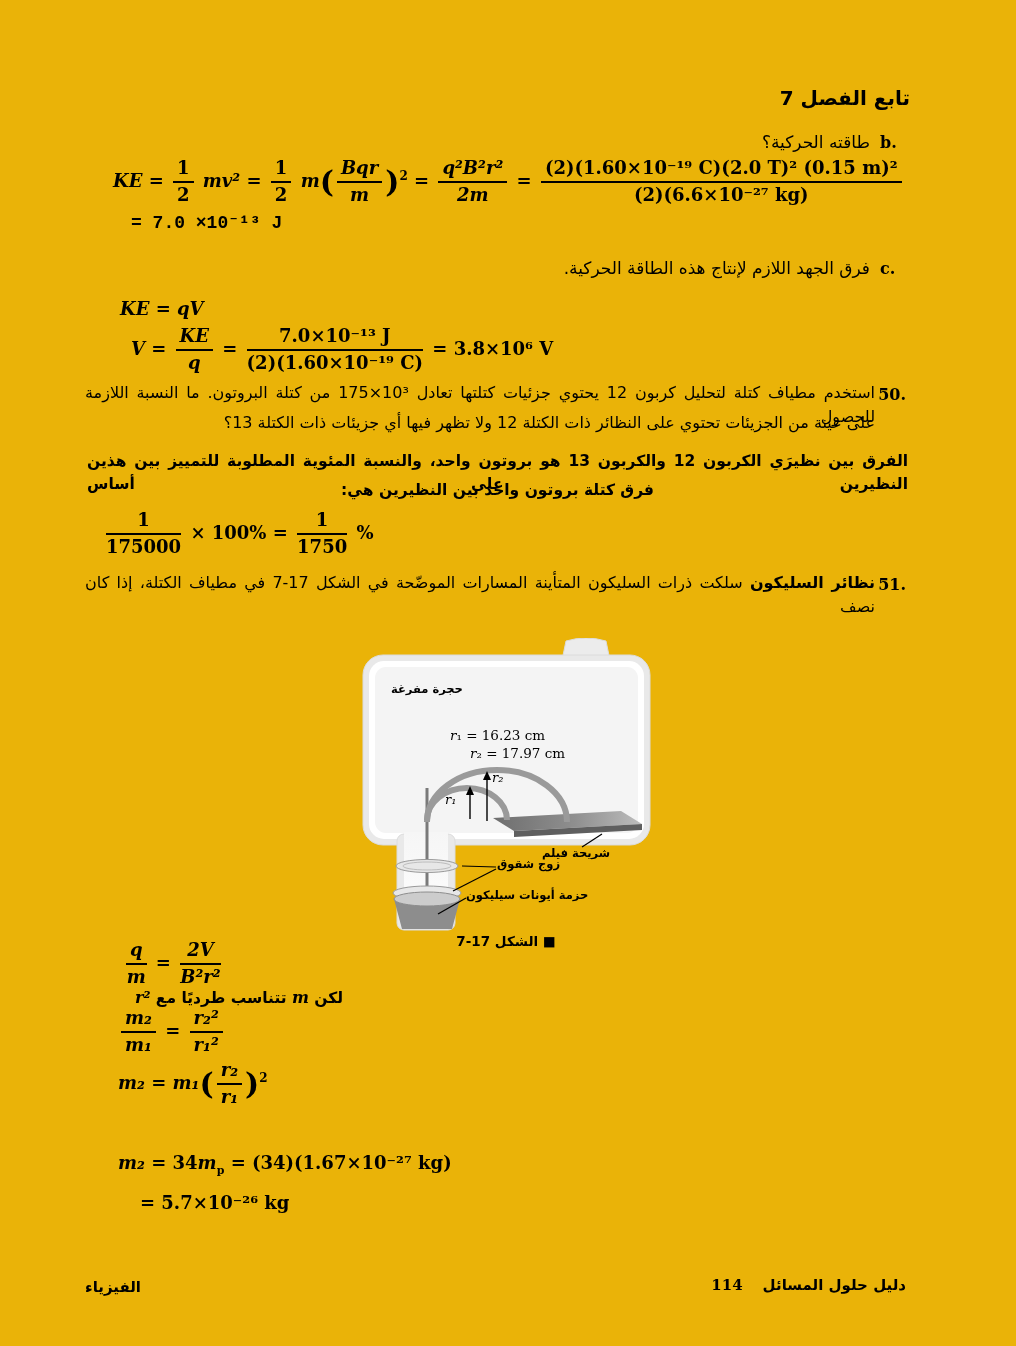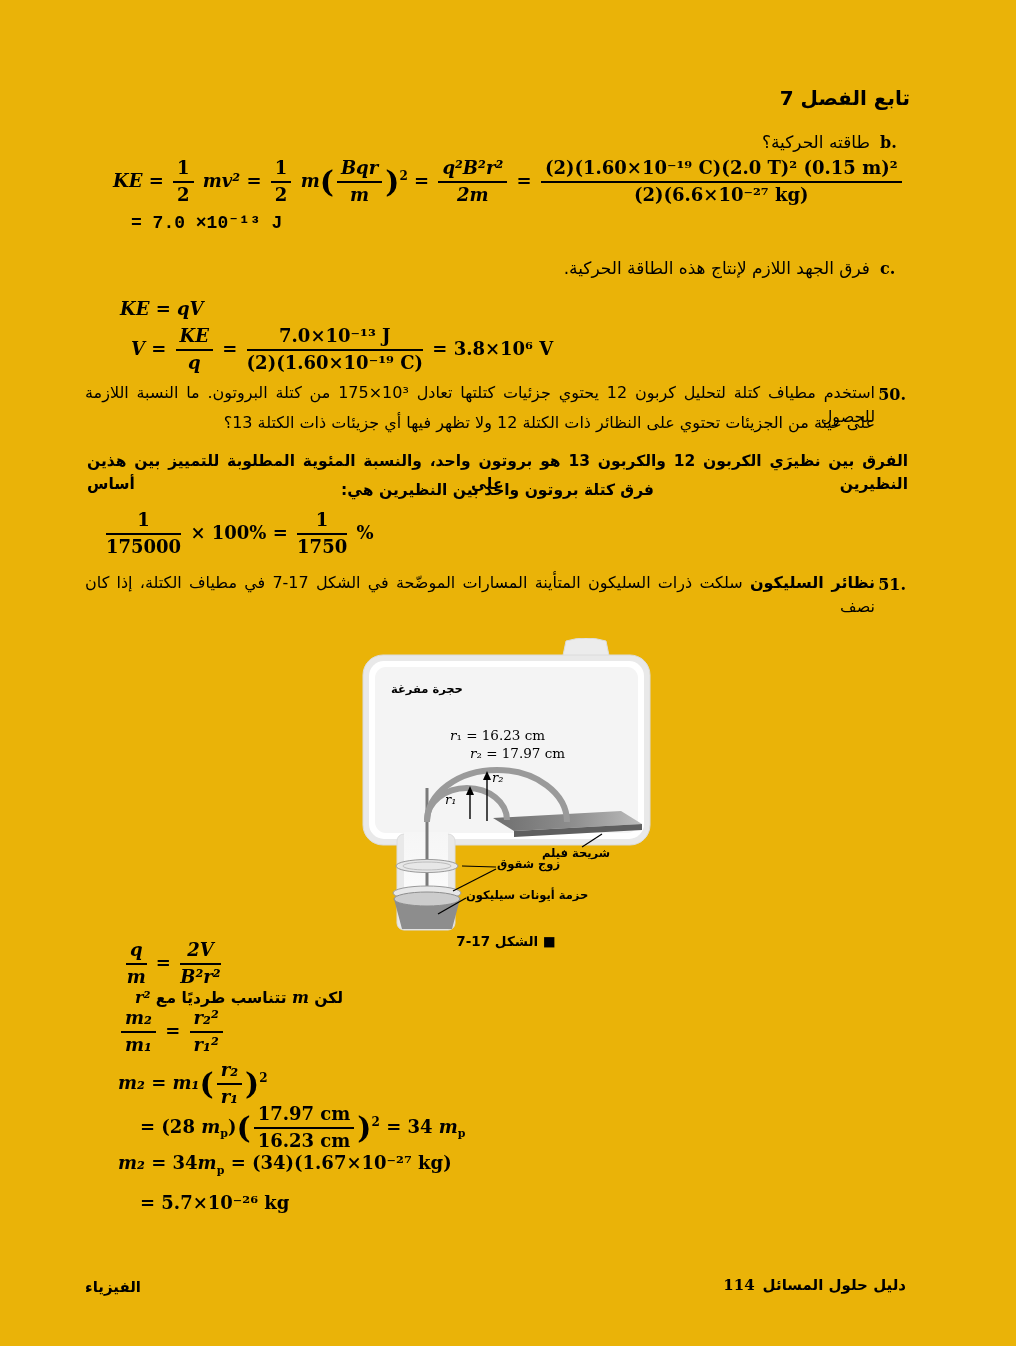--- a/index.html
+++ b/index.html
@@ -117,23 +117,22 @@
   <div class="rlab" style="top:792px;left:445px;">r₁</div>
   <div class="flabel" style="top:846px;left:542px;">شريحة فيلم</div>
   <div class="flabel" style="top:857px;left:497px;">زوج شقوق</div>
   <div class="flabel" style="top:888px;left:466px;">حزمة أيونات سيليكون</div>
   <div class="fcap" style="top:933px;left:416px;width:180px;">■ الشكل ⁦7-17⁩</div>
 
   <div class="eq" style="top:940px;left:123px;"><span class="frac it"><span class="num">q</span><span class="den">m</span></span><span class=""> = </span><span class="frac it"><span class="num">2V</span><span class="den">B²r²</span></span></div>
   <div class="eq" style="top:988px;left:135px;font-size:16px;direction:rtl;"><span class="arx">لكن </span><span class="it">m</span><span class="arx"> تتناسب طرديًا مع </span><span class="it">r²</span></div>
   <div class="eq" style="top:1008px;left:118px;"><span class="frac it"><span class="num">m₂</span><span class="den">m₁</span></span><span class=""> = </span><span class="frac it"><span class="num">r₂²</span><span class="den">r₁²</span></span></div>
   <div class="eq" style="top:1060px;left:118px;"><span class="it">m₂</span><span class=""> = </span><span class="it">m₁</span><span class="bigp">(</span><span class="frac it"><span class="num">r₂</span><span class="den">r₁</span></span><span class="bigp">)</span><sup>2</sup></div>
-  <div class="eq" style="top:1104px;left:140px;"><span class="">= (28 </span><span class="it">m</span><sub>p</sub><span class="">)</span><span class="bigp">(</span><span class="frac"><span class="num">17.97 cm</span><span class="den">16.23 cm</span></span><span class="bigp">)</span><sup>2</sup><span class=""> = 34 </span><span class="it">m</span><sub>p</sub></div>
   <div class="eq" style="top:1152px;left:118px;"><span class="it">m₂</span><span class=""> = 34</span><span class="it">m</span><sub>p</sub><span class=""> = (34)(1.67×10⁻²⁷ kg)</span></div>
   <div class="eq" style="top:1192px;left:140px;"><span class="">= 5.7×10⁻²⁶ kg</span></div>
 
-  <div class="ftr" style="top:1276px;right:110px;display:flex;gap:8px;align-items:baseline;">
+  <div class="ftr" style="top:1276px;right:110px;display:flex;gap:20px;align-items:baseline;">
     <span class="ftr-num">114</span>
     <span style="direction:rtl;">دليل حلول المسائل</span>
   </div>
   <div class="ftr" style="top:1278px;left:85px;direction:rtl;">الفيزياء</div>
 
 </div>
 
 </body></html>

